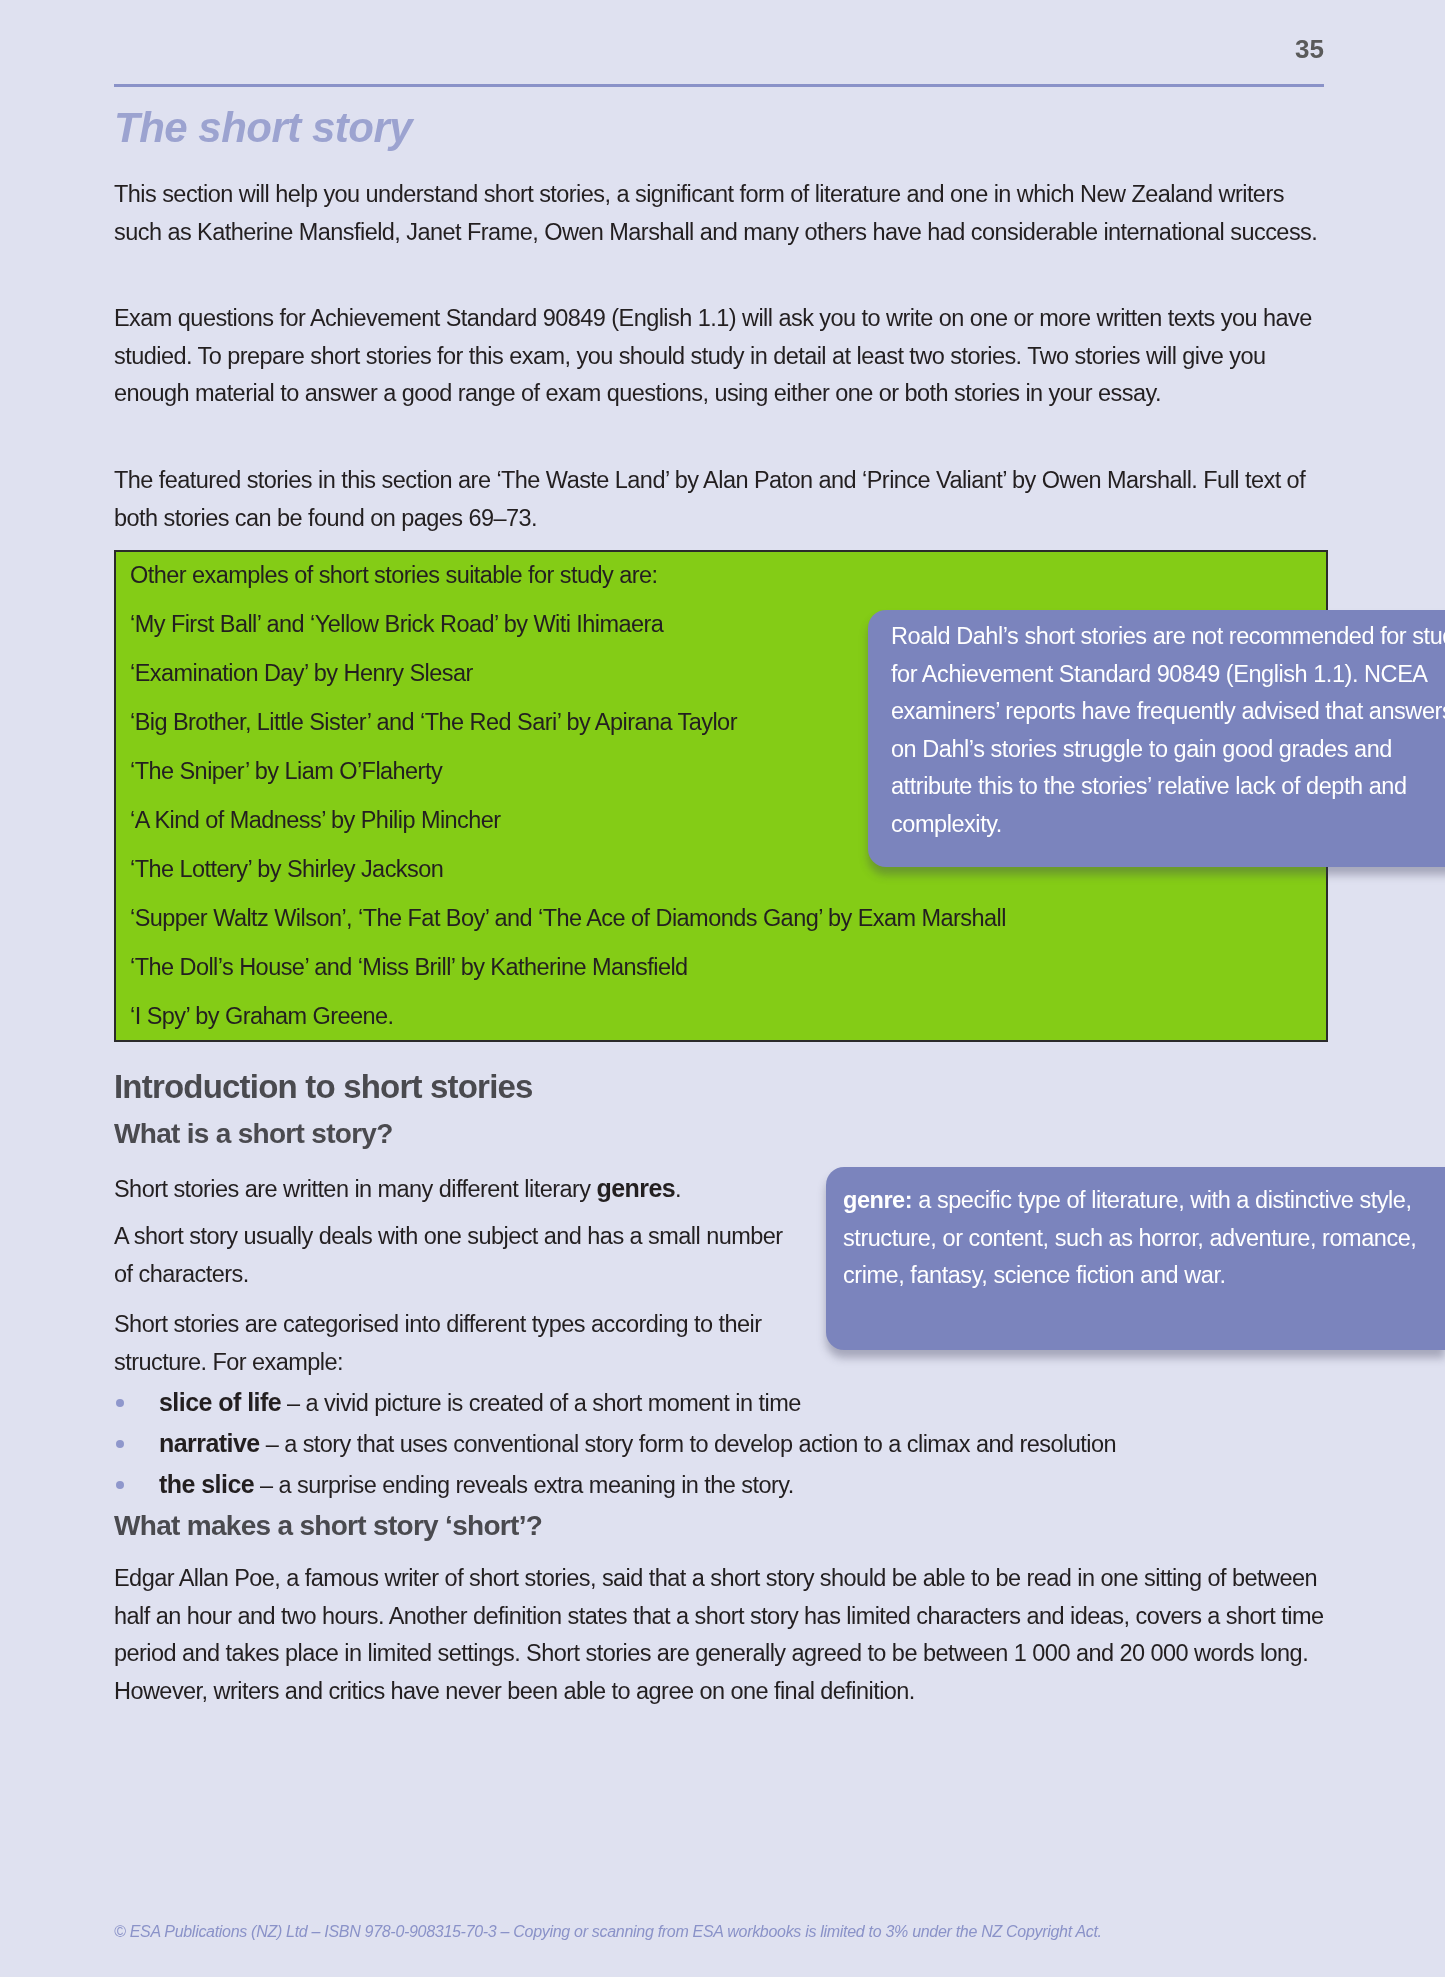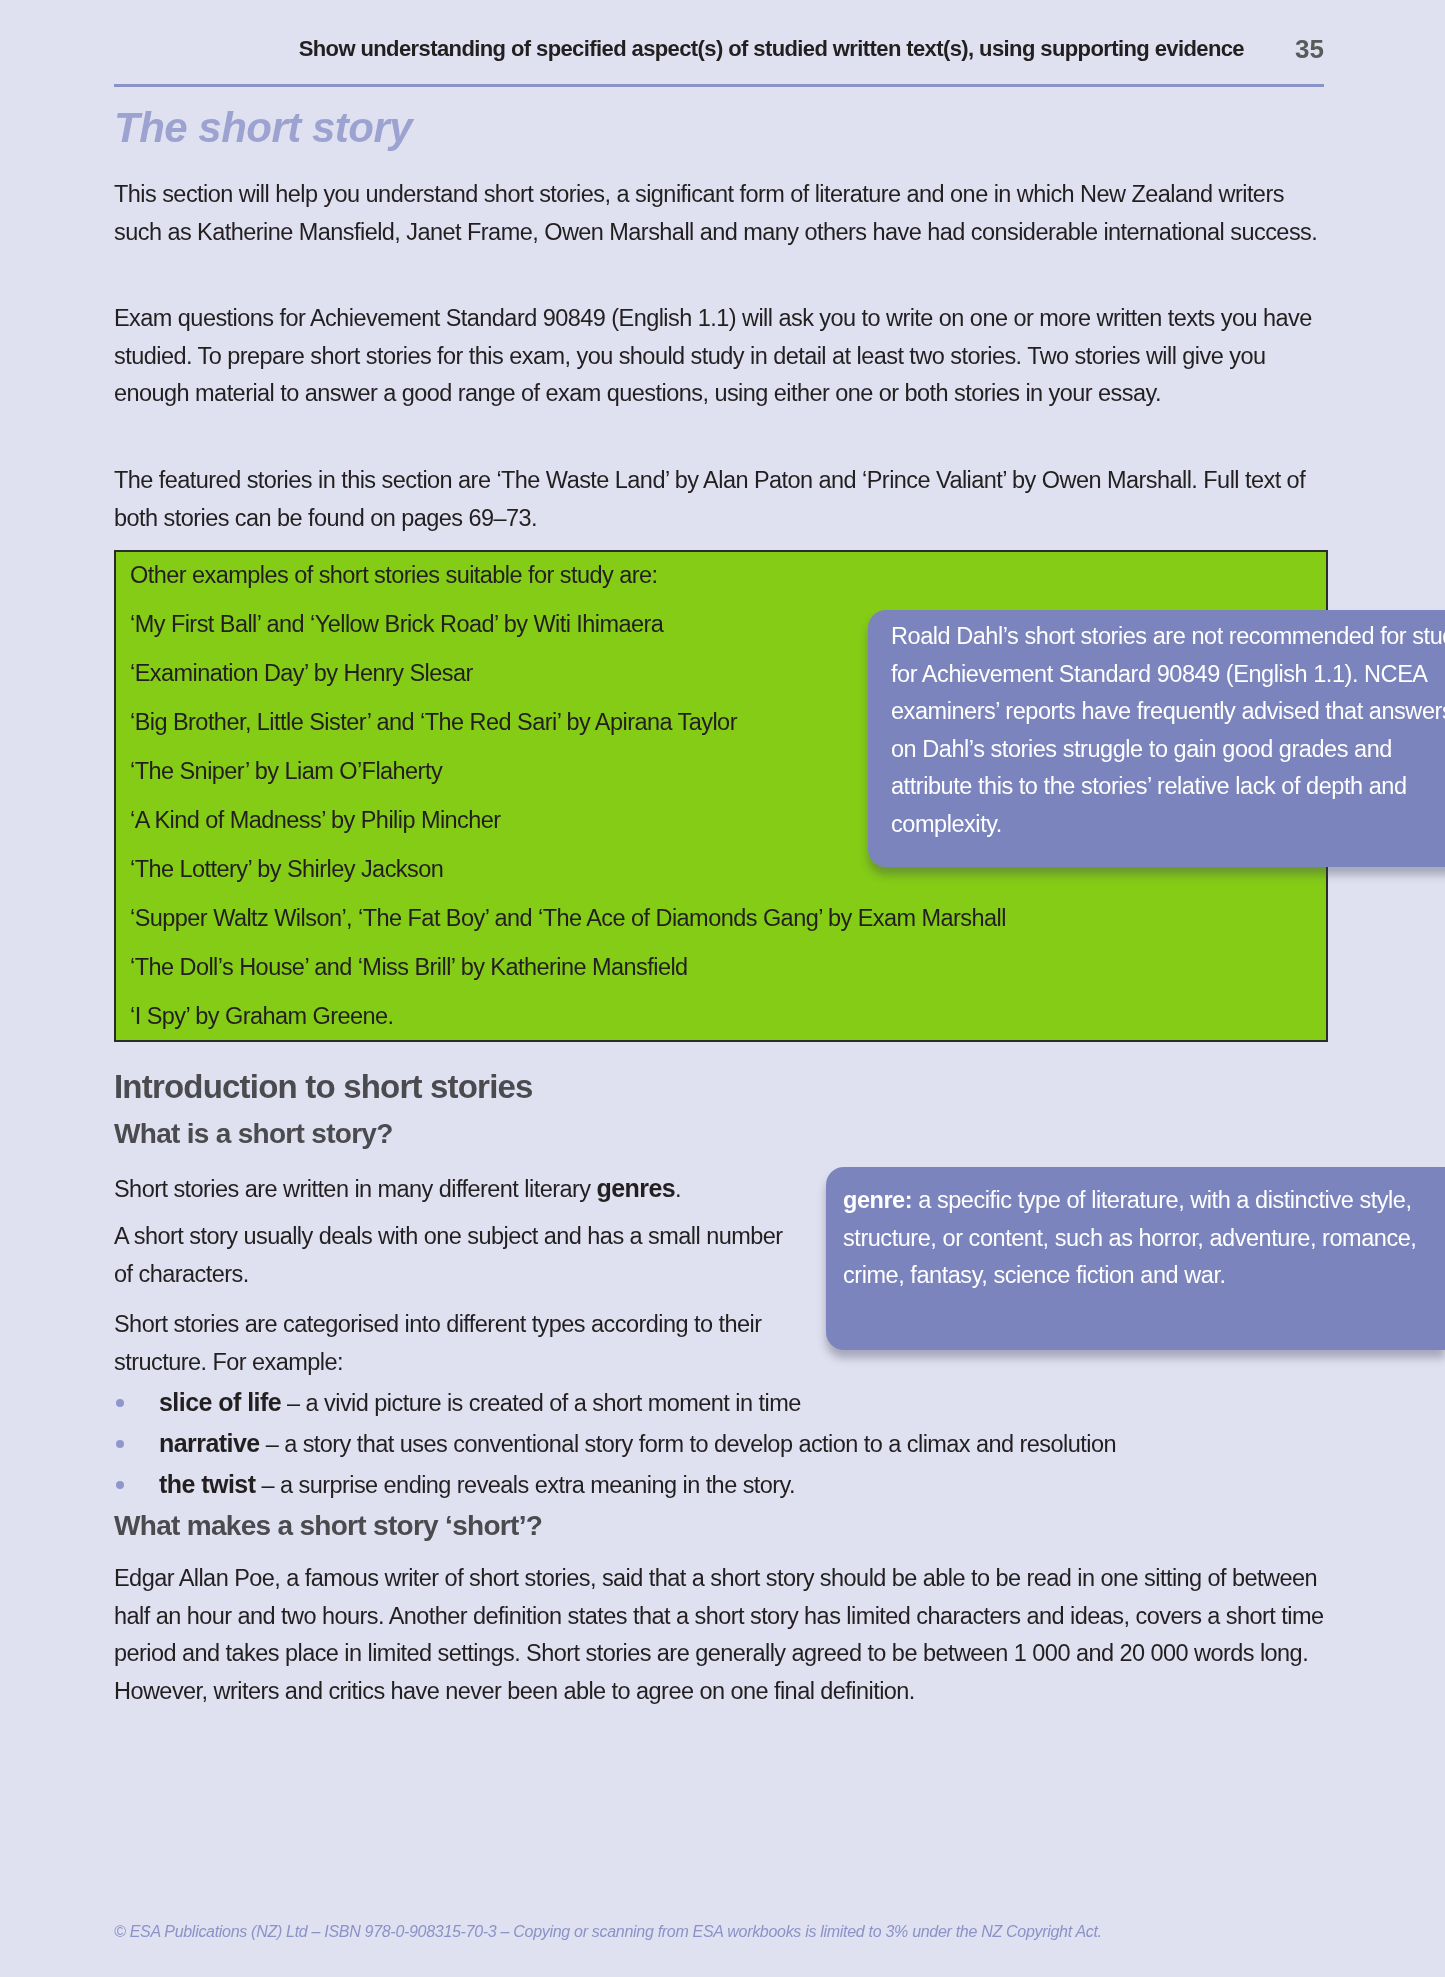--- a/index.html
+++ b/index.html
@@ -87,21 +87,20 @@
       position: absolute; left: 114px; top: 1923px;
       font-size: 16px; font-style: italic; color: #8a92c8; letter-spacing: -0.3px; white-space: nowrap;
     }
   </style>
 </head>
 <body>
 
 <div class="page">
 
   <div class="running-header">
-    <span class="running-title">Show understanding of specified aspect(s) of studied written text(s), using supporting evidence</span>
     <span class="page-number">35</span>
   </div>
 
   <h1 class="section-title">The short story</h1>
 
   <p class="para" style="top:176px;">This section will help you understand short stories, a significant form of literature and one in which New Zealand writers such as Katherine Mansfield, Janet Frame, Owen Marshall and many others have had considerable international success.</p>
   <p class="para" style="top:300px;">Exam questions for Achievement Standard 90849 (English 1.1) will ask you to write on one or more written texts you have studied. To prepare short stories for this exam, you should study in detail at least two stories. Two stories will give you enough material to answer a good range of exam questions, using either one or both stories in your essay.</p>
   <p class="para" style="top:462px;">The featured stories in this section are ‘The Waste Land’ by Alan Paton and ‘Prince Valiant’ by Owen Marshall. Full text of both stories can be found on pages 69–73.</p>
 
   <div class="examples-box">
@@ -136,21 +135,21 @@
     <li>
       <span class="bullet-dot"></span>
       <b>slice of life</b><span> – a vivid picture is created of a short moment in time</span>
     </li>
     <li>
       <span class="bullet-dot"></span>
       <b>narrative</b><span> – a story that uses conventional story form to develop action to a climax and resolution</span>
     </li>
     <li>
       <span class="bullet-dot"></span>
-      <b>the twist</b><span> – a surprise ending reveals extra meaning in the story.</span>
+      <b>the slice</b><span> – a surprise ending reveals extra meaning in the story.</span>
     </li>
   </ul>
 
   <h3 class="h3" style="top:1510px;">What makes a short story ‘short’?</h3>
   <p class="para" style="top:1560px;">Edgar Allan Poe, a famous writer of short stories, said that a short story should be able to be read in one sitting of between half an hour and two hours. Another definition states that a short story has limited characters and ideas, covers a short time period and takes place in limited settings. Short stories are generally agreed to be between 1 000 and 20 000 words long. However, writers and critics have never been able to agree on one final definition.</p>
 
   <div class="footer">© ESA Publications (NZ) Ltd  –  ISBN 978-0-908315-70-3  –  Copying or scanning from ESA workbooks is limited to 3% under the NZ Copyright Act.</div>
 </div>
 
 </body></html>

